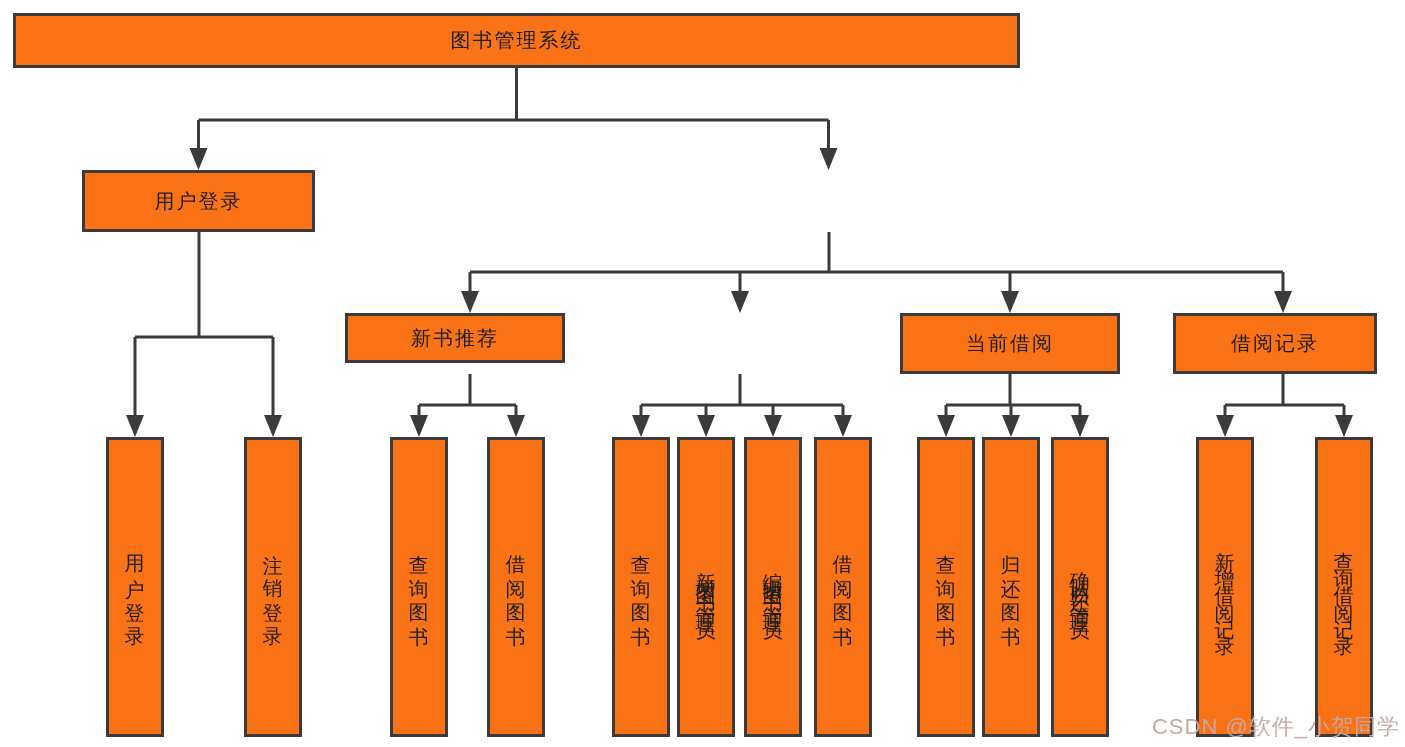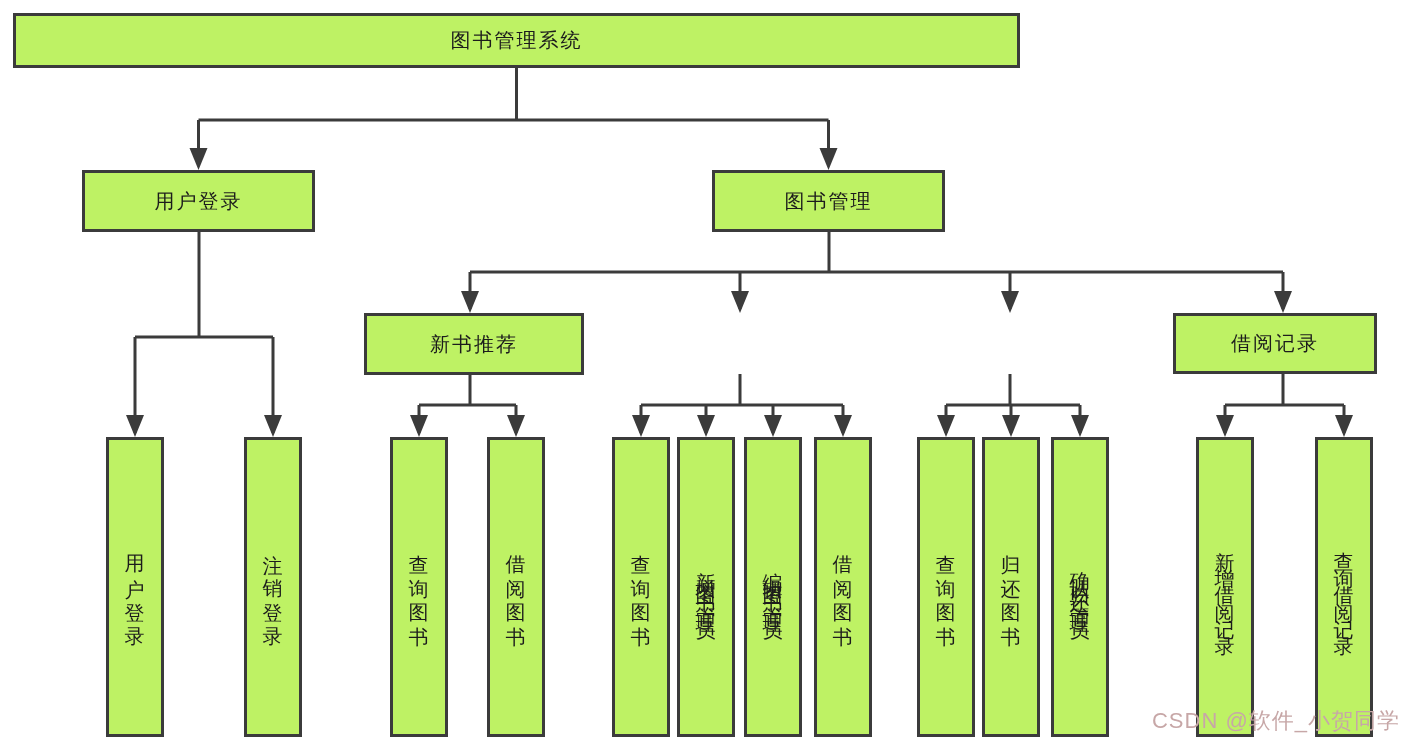--- a/index.html
+++ b/index.html
@@ -15,38 +15,38 @@
     font-family:"Liberation Sans","DejaVu Sans",sans-serif;
     overflow:hidden;
   }
   .connectors{position:absolute;left:0;top:0;width:1405px;height:747px;}
   .connectors path{stroke:var(--line);stroke-width:3;fill:none;}
   .connectors polygon{fill:var(--line);stroke:none;}
   .box{
     position:absolute;
     box-sizing:border-box;
     border:3px solid var(--line);
-    background:#bef264;
+    background:#f97316;
     display:flex;align-items:center;justify-content:center;
     color:var(--text);
     font-size:20px;
   }
   .box.h span{letter-spacing:2px;white-space:nowrap;}
   .box.v span{
     writing-mode:vertical-rl;
     text-orientation:mixed;
     white-space:nowrap;
     line-height:1;
   }
   .ls-wide span{letter-spacing:24px;}
   .ls-mid span{letter-spacing:17px;}
   .ls-tight span{letter-spacing:7px;}
   .watermark{
     position:absolute;
-    right:5px;bottom:11px;
+    right:5px;bottom:5px;
     font-size:22px;
     color:#c7a7a7;
     letter-spacing:1px;
     white-space:nowrap;
   }
 </style>
 </head>
 <body>
 
 <div class="canvas">
@@ -87,26 +87,26 @@
     <polygon points="1335,415 1353,415 1344,437"></polygon>
   </svg>
 
   <div class="box h" style="left:13px;top:13px;width:1007px;height:55px">
     <span>图书管理系统</span>
   </div>
 
   <div class="box h" style="left:82px;top:170px;width:233px;height:62px">
     <span>用户登录</span>
   </div>
-  <div class="box h" style="left:712px;top:170px;width:233px;height:62px">
-    <span>图书管理</span>
+
+  <div class="box h" style="left:345px;top:313px;width:220px;height:50px">
+    <span>新书推荐</span>
   </div>
-
-  <div class="box h" style="left:364px;top:313px;width:220px;height:62px">
-    <span>新书推荐</span>
+  <div class="box h" style="left:900px;top:313px;width:220px;height:61px">
+    <span>当前借阅</span>
   </div>
   <div class="box h" style="left:1173px;top:313px;width:204px;height:61px">
     <span>借阅记录</span>
   </div>
 
   <div class="box v ls-wide" style="left:106px;top:437px;width:58px;height:300px">
     <span>用户登录</span>
   </div>
   <div class="box v ls-wide" style="left:244px;top:437px;width:58px;height:300px">
     <span>注销登录</span>

